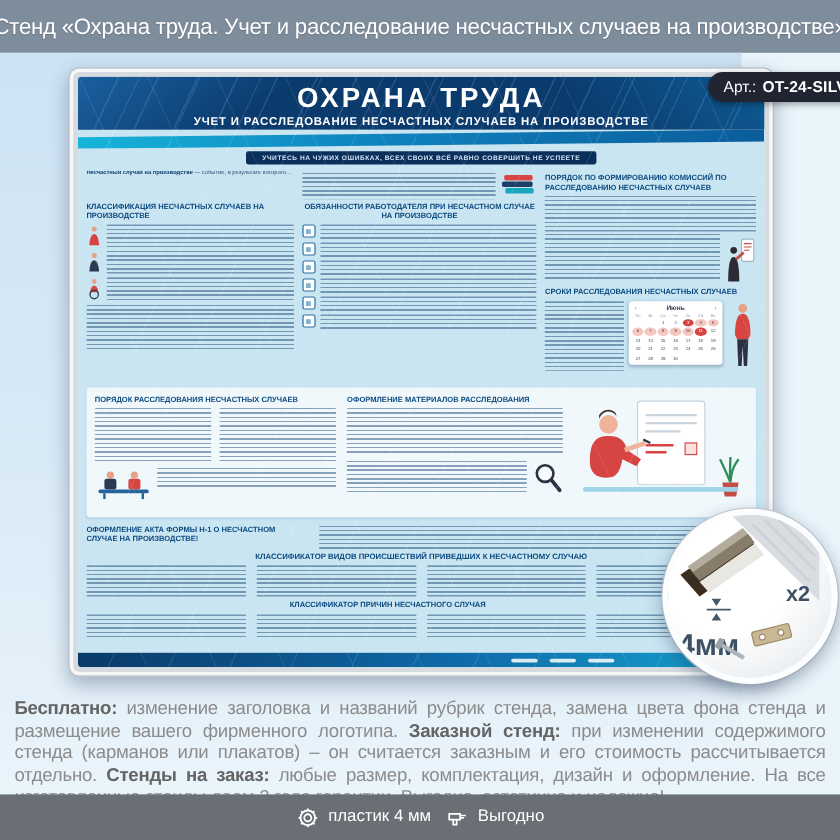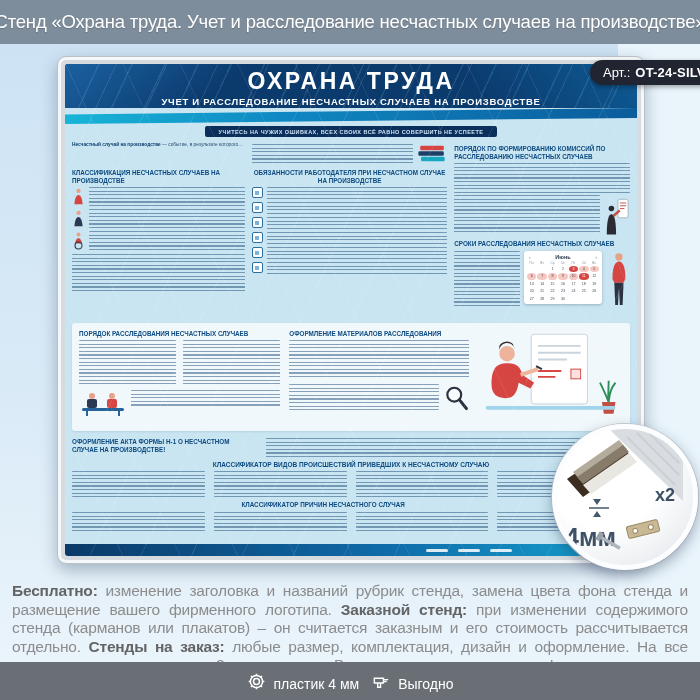--- a/index.html
+++ b/index.html
@@ -69,21 +69,21 @@
   
   .inset{position:absolute;left:552px;top:380px;width:136px;height:136px;border-radius:50%;background:radial-gradient(circle at 35% 30%,#ffffff 45%,#dfe4e9 100%);border:5px solid #fcfdfe;box-shadow:0 5px 14px rgba(30,50,80,.4),0 0 0 1px #cfd5da;z-index:7;overflow:hidden}
   .inset svg{position:absolute;inset:0}
 
   
   .description{position:absolute;left:12px;top:538px;width:676px;color:#8c8c8c;font-size:15.5px;line-height:18.6px;text-align:justify;letter-spacing:-.2px}
   .description b{color:#646464}
 
   
   .bottombar{position:absolute;left:0;top:662px;width:700px;height:38px;background:#696f75;display:flex;align-items:center;justify-content:center;gap:12px;color:#fff}
-  .spec{display:flex;align-items:flex-end;gap:6px;font-size:14px;white-space:nowrap}
+  .spec{display:flex;align-items:flex-start;gap:6px;font-size:14px;white-space:nowrap}
   .spec svg{flex:none}
 </style>
 </head>
 <body>
 
 <div class="screen">
 
   <div class="top-header">
     <span>Стенд «Охрана труда. Учет и расследование несчастных случаев на производстве»</span>
   </div>

